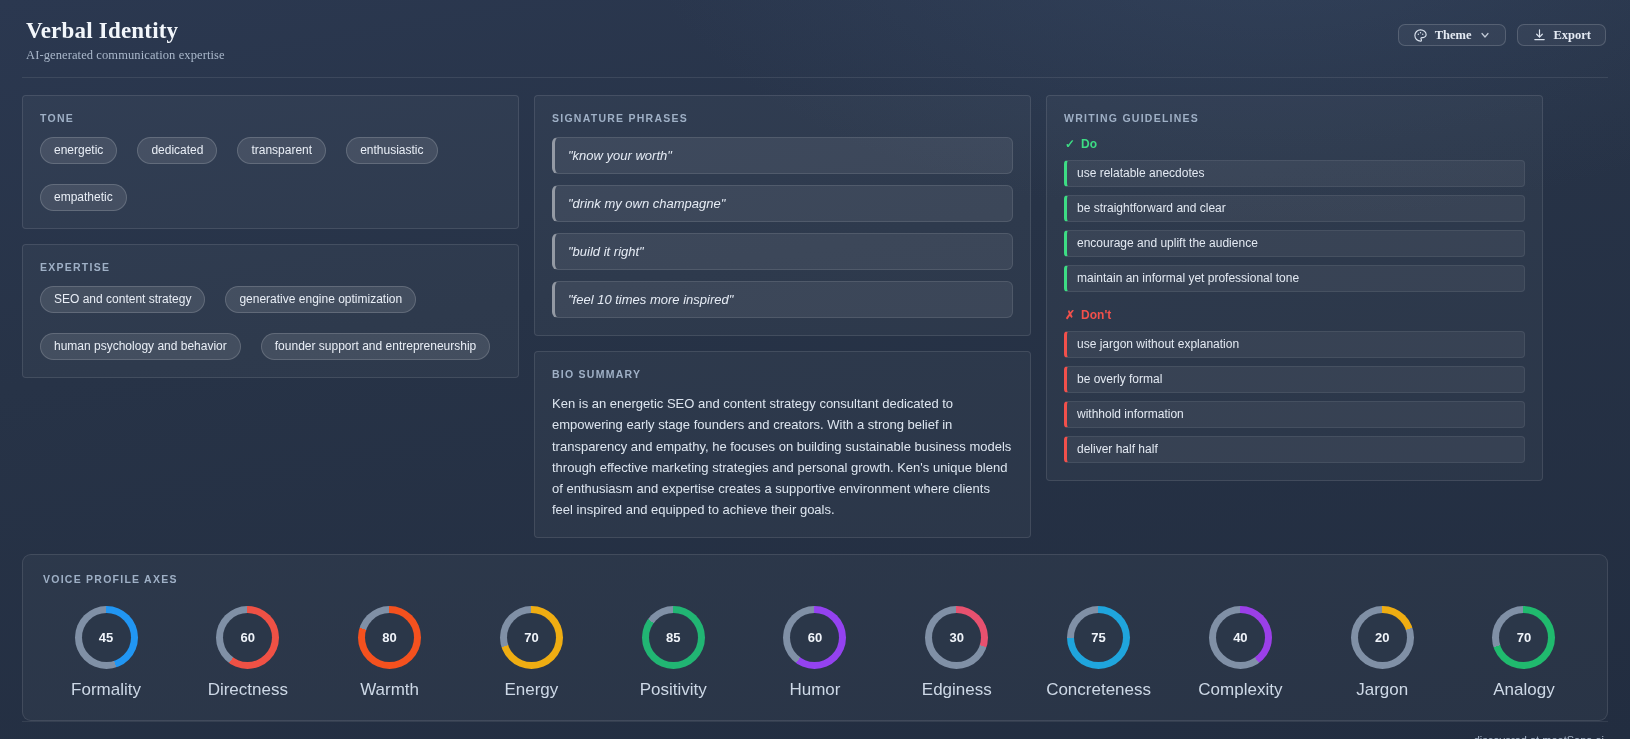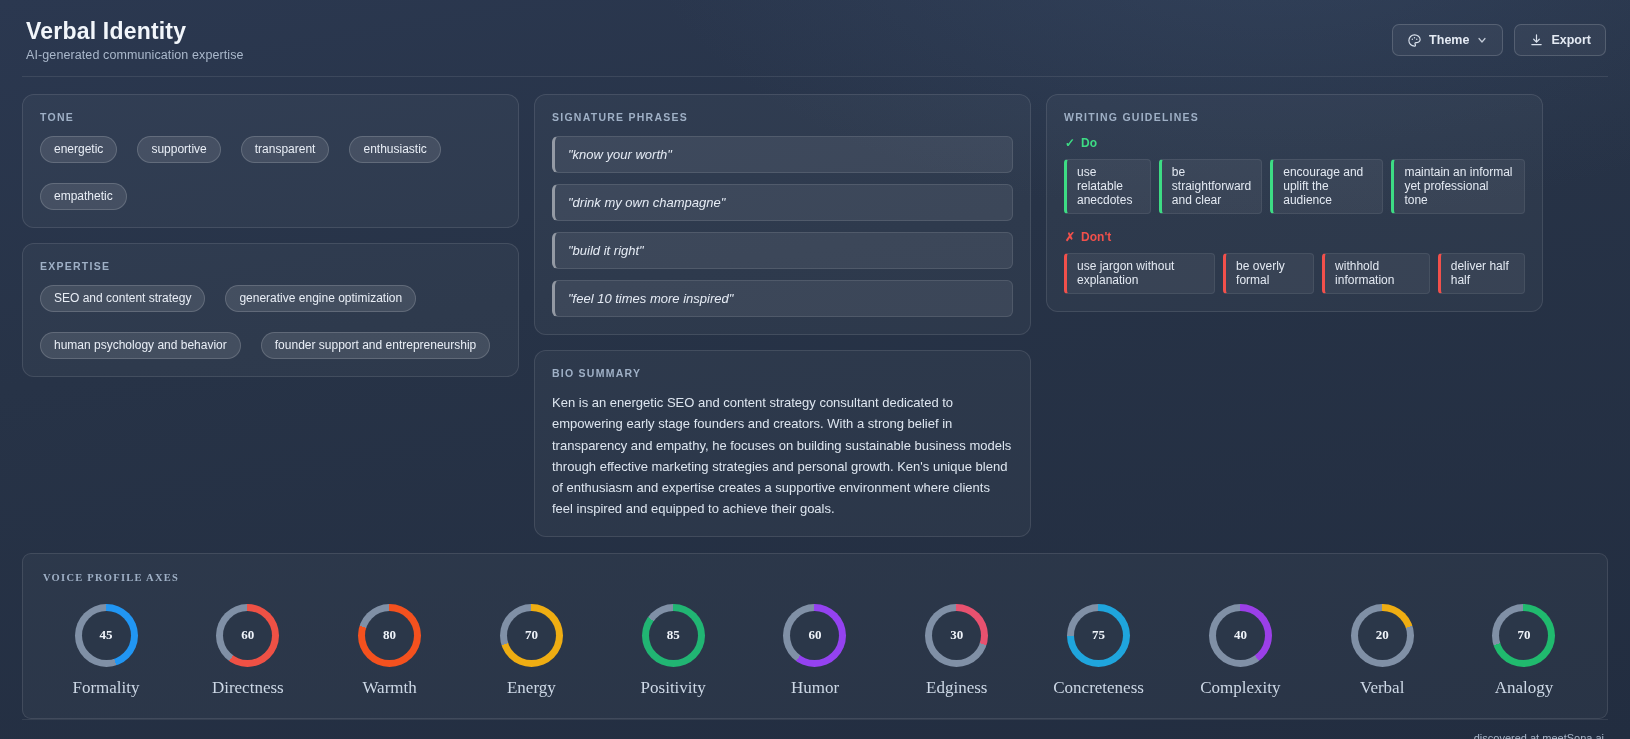--- a/index.html
+++ b/index.html
@@ -29,20 +29,21 @@
     padding: 0 22px;
   }
 
   
   .header {
     display: flex;
     align-items: flex-start;
     justify-content: space-between;
     padding: 18px 2px 14px 2px;
     border-bottom: 1px solid rgba(255,255,255,0.09);
+    font-family: Liberation Serif, serif;
   }
   .title-block { padding-left: 2px; }
   .app-title {
     font-size: 23px;
     font-weight: bold;
     letter-spacing: 0.2px;
     color: #f2f6fb;
     line-height: 1.15;
   }
   .app-subtitle {
@@ -55,21 +56,21 @@
   .header-actions {
     display: flex;
     gap: 11px;
     align-items: center;
     padding-top: 6px;
   }
   .btn {
     display: flex;
     align-items: center;
     gap: 7px;
-    height: 32px;
+    height: 22px;
     padding: 0 14px;
     border-radius: 7px;
     background: rgba(255,255,255,0.045);
     border: 1px solid rgba(255,255,255,0.16);
     color: #e4eaf3;
     font-size: 12.5px;
     font-weight: bold;
     cursor: pointer;
     white-space: nowrap;
   }
@@ -82,21 +83,21 @@
     grid-template-columns: 497px 497px 497px;
     gap: 15px;
     padding-top: 17px;
     align-content: start;
   }
   .col { display: flex; flex-direction: column; gap: 15px; }
 
   .card {
     background: rgba(255,255,255,0.035);
     border: 1px solid rgba(255,255,255,0.10);
-    border-radius: 12px;
+    border-radius: 4px;
     padding: 16px 17px 17px 17px;
   }
   .card-title {
     font-size: 10.5px;
     font-weight: bold;
     letter-spacing: 1.25px;
     color: #9fb0c6;
     text-transform: uppercase;
     margin-bottom: 13px;
   }
@@ -137,40 +138,39 @@
   .gl-head {
     font-size: 12px;
     font-weight: bold;
     margin: 2px 0 9px 1px;
     display: flex;
     align-items: center;
     gap: 6px;
   }
   .gl-head.do { color: #3ddc84; }
   .gl-head.dont { color: #f2504b; margin-top: 16px; }
-  .gl-list { display: flex; flex-direction: row; gap: 8px; }
+  .gl-list { display: flex; flex-direction: column; gap: 8px; }
   .gl-item {
     background: rgba(255,255,255,0.055);
     border: 1px solid rgba(255,255,255,0.07);
     border-radius: 4px;
     padding: 5px 10px 6px 10px;
     font-size: 12px;
     color: #e3e9f2;
   }
   .gl-item.do { border-left: 3px solid #3ddc84; }
   .gl-item.dont { border-left: 3px solid #f2504b; }
 
   
   .axes-card {
     margin-top: 16px;
     background: rgba(255,255,255,0.035);
     border: 1px solid rgba(255,255,255,0.10);
     border-radius: 9px;
     padding: 18px 20px 20px 20px;
-    font-family: Liberation Serif, serif;
   }
   .axes-row {
     display: flex;
     justify-content: space-between;
     align-items: flex-end;
     padding: 8px 8px 0 8px;
   }
   .axis {
     display: flex;
     flex-direction: column;
@@ -258,21 +258,21 @@
     </div>
   </div>
 
   <div class="grid">
 
     <div class="col">
       <div class="card">
         <div class="card-title">TONE</div>
         <div class="pills">
           <span class="pill">energetic</span>
-          <span class="pill">supportive</span>
+          <span class="pill">dedicated</span>
           <span class="pill">transparent</span>
           <span class="pill">enthusiastic</span>
           <span class="pill">empathetic</span>
         </div>
       </div>
 
       <div class="card">
         <div class="card-title">EXPERTISE</div>
         <div class="pills">
           <span class="pill">SEO and content strategy</span>
@@ -414,21 +414,21 @@
           </div>
           <div class="axis-label">Complexity</div>
         </div>
         <div class="axis">
           <div class="donut">
             <div class="ring" style="background: conic-gradient(rgb(239, 173, 18) 0deg, rgb(239, 173, 18) 72deg, rgb(128, 144, 166) 72deg, rgb(128, 144, 166) 360deg);"></div>
             <div class="hole">
               <div class="val">20</div>
             </div>
           </div>
-          <div class="axis-label">Verbal</div>
+          <div class="axis-label">Jargon</div>
         </div>
         <div class="axis">
           <div class="donut">
             <div class="ring" style="background: conic-gradient(rgb(32, 186, 110) 0deg, rgb(32, 186, 110) 252deg, rgb(128, 144, 166) 252deg, rgb(128, 144, 166) 360deg);"></div>
             <div class="hole">
               <div class="val">70</div>
             </div>
           </div>
           <div class="axis-label">Analogy</div>
         </div>

